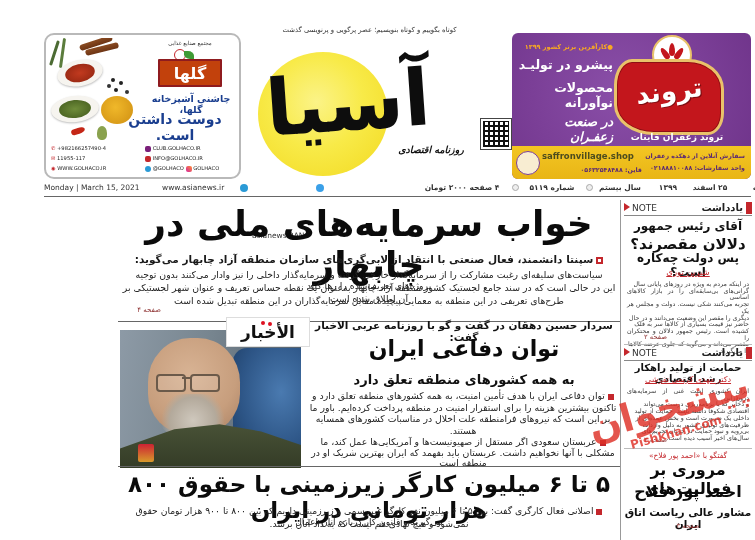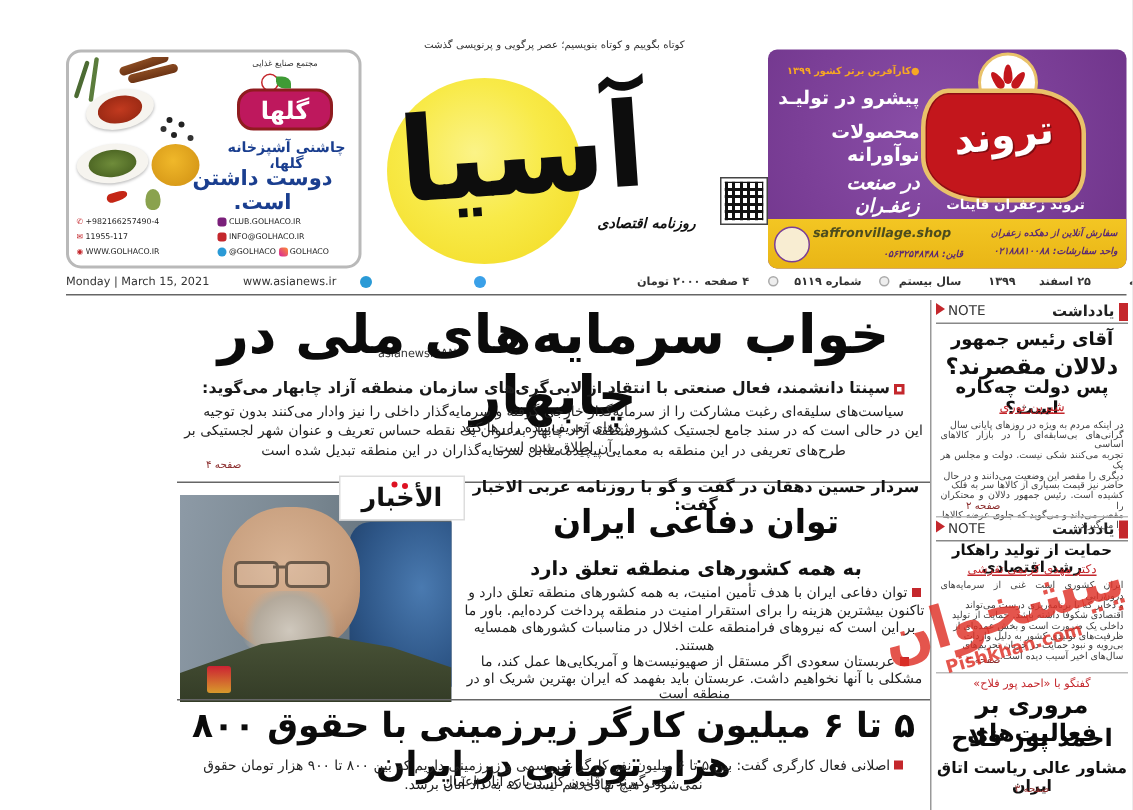--- a/index.html
+++ b/index.html
@@ -8,21 +8,21 @@
   .rtl{direction:rtl;}
   .ltr{direction:ltr;}
   .c{text-align:center;}
   .b{font-weight:bold;}
   .rule{background:#666;}
   .red{color:#c4272c;}
   .blue{color:#1a3e8f;}
   .dot{width:5px;height:5px;border:1px solid #aaa;border-radius:50%;display:inline-block;background:#eee;}
   
   .ad-frame{border:2px solid #b9b9b9;border-radius:10px;background:#fff;box-sizing:border-box;}
-  .golha-logo{background:#be185d;border:2px solid #8f1b1f;border-radius:11px;color:#fff;box-sizing:border-box;}
+  .golha-logo{background:#c2410c;border:2px solid #8f1b1f;border-radius:1px;color:#fff;box-sizing:border-box;}
   .leaf{background:#3f9b35;border-radius:0 60% 0 60%;}
   .tarvand{background:radial-gradient(circle at 45% 40%, #8a4fa8 0%, #7b3f97 55%, #6e3389 100%);border-radius:6px;overflow:hidden;}
   .tarvand-strip{background:linear-gradient(#f3c623,#e8b415);}
   .tarvand-logo{background:#c3161c;border:3px solid #e9c26a;border-radius:18px 36px 16px 40px / 26px 30px 22px 30px;box-shadow:0 0 0 1px #8d0f14 inset;}
   .petal{position:absolute;width:6px;height:13px;background:#c3161c;border-radius:50% 50% 50% 50%/70% 70% 30% 30%;}
   .qr{background:
       repeating-linear-gradient(0deg,#111 0 2px,transparent 2px 5px),
       repeating-linear-gradient(90deg,#111 0 2px,#fff 2px 5px);
       border:2px solid #fff;outline:1px solid #444;}
   
@@ -113,21 +113,21 @@
     <div class="abs" style="left:140px;top:2px;width:36px;height:36px;background:#fff;border-radius:50%;border:2px solid #e9c26a;">
       <span class="petal" style="left:15px;top:6px;"></span>
       <span class="petal" style="left:8px;top:10px;transform:rotate(-35deg);"></span>
       <span class="petal" style="left:22px;top:10px;transform:rotate(35deg);"></span>
     </div>
     <div class="abs tarvand-logo" style="left:102px;top:26px;width:104px;height:70px;">
       <div class="abs c b" style="left:0;top:14px;width:100%;font-size:26px;color:#fff;transform:rotate(-7deg);text-shadow:1px 1px 0 #7d0d11;">تروند</div>
     </div>
     <div class="abs rtl c b" style="left:95px;top:99px;width:140px;font-size:9px;color:#fff;letter-spacing:1px;">تروند زعفران قاینات</div>
 
-    <div class="abs tarvand-strip" style="left:0;top:113px;width:239px;height:35px;font-style:italic;">
+    <div class="abs tarvand-strip" style="left:0;top:113px;width:239px;height:35px;">
       <div class="abs" style="left:4px;top:5px;width:22px;height:22px;border:1px solid #7b3f97;border-radius:50%;background:#f8edd2;"></div>
       <div class="abs rtl" style="right:6px;top:4px;width:118px;text-align:right;font-size:6.3px;color:#5b2a73;font-weight:bold;line-height:12px;">
         <div>سفارش آنلاین از دهکده زعفران</div>
         <div>واحد سفارشات: ۰۲۱۸۸۸۱۰۰۸۸</div>
       </div>
       <div class="abs ltr" style="left:30px;top:4px;width:100px;font-size:8.5px;color:#4c4c1e;font-weight:bold;line-height:13px;">
         <div>saffronvillage.shop</div>
         <div class="rtl" style="font-size:6.3px;color:#5b2a73;">قاین: ۰۵۶۳۲۵۴۸۴۸۸</div>
       </div>
     </div>

